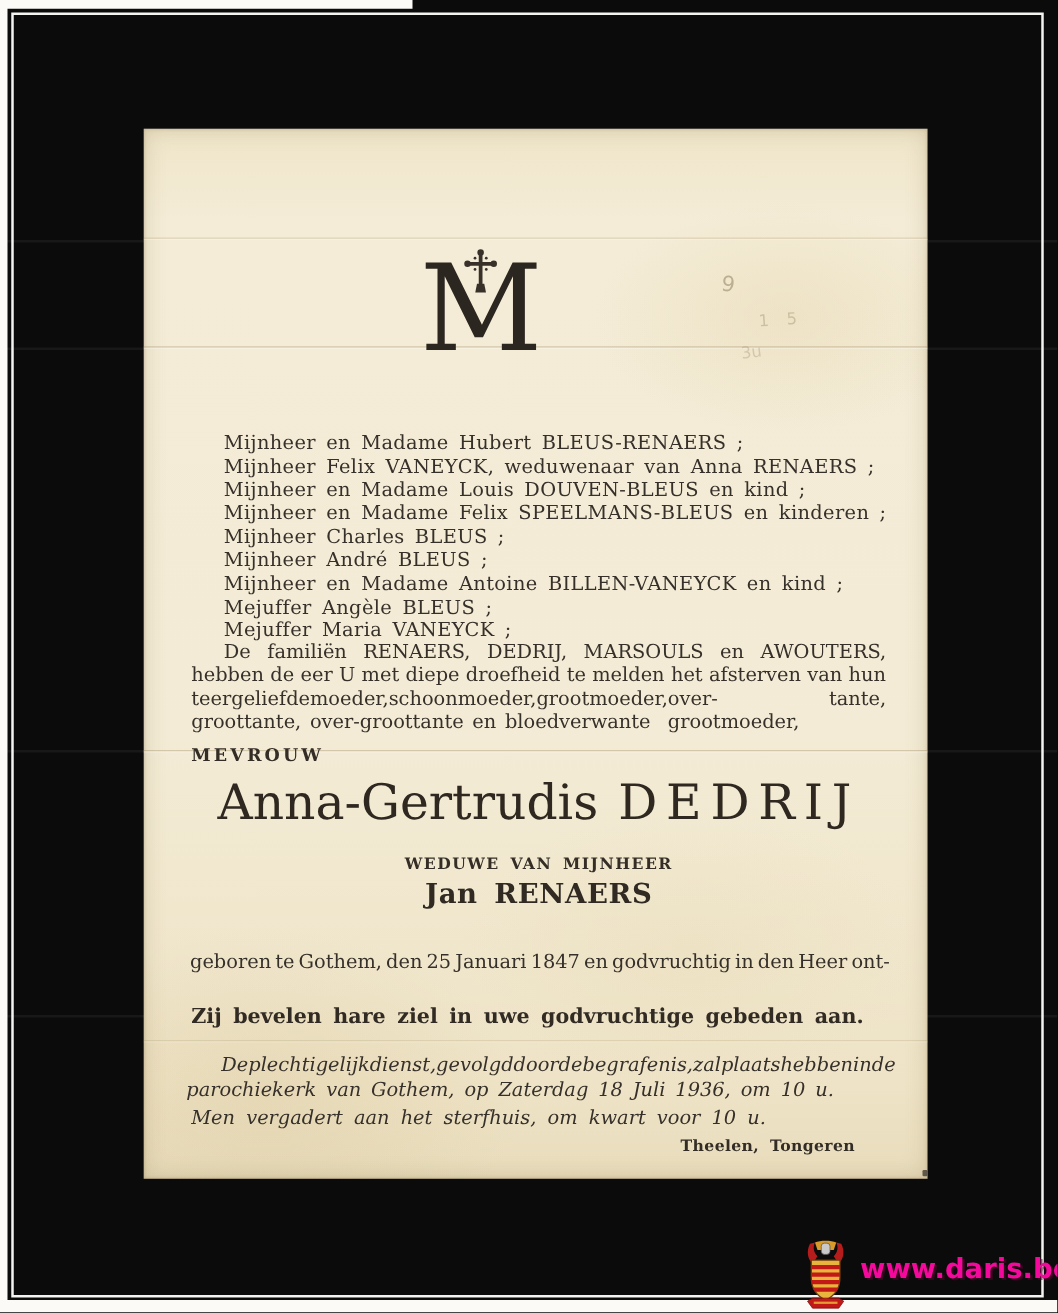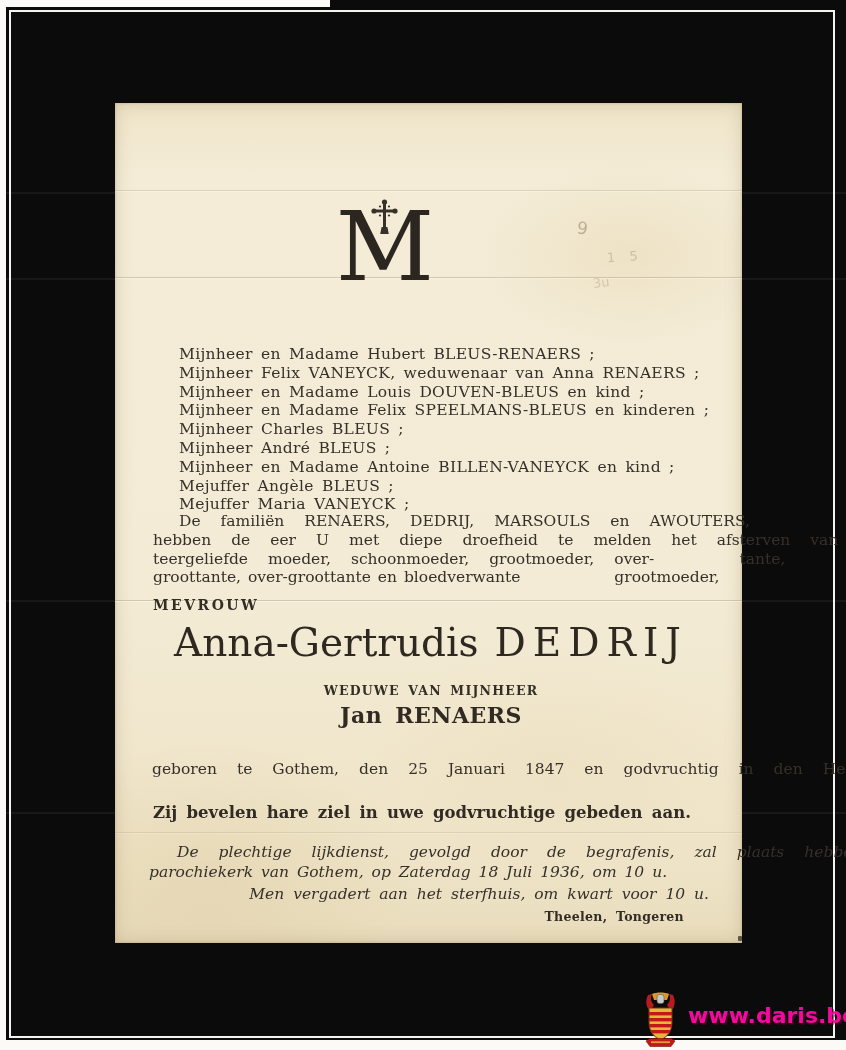--- a/index.html
+++ b/index.html
@@ -38,36 +38,36 @@
 
   
   .cross{position:absolute;left:254px;top:95px;width:31px;height:37px;z-index:3;}
   .mono-m{
     position:absolute;left:0;top:96px;width:540px;text-align:center;
     font-size:96px;line-height:1;color:#2c2620;z-index:2;
   }
 
   
   .tline{height:18.8px;line-height:18.8px;}
-  .jl{display:flex;justify-content:space-between;gap:20px;}
+  .jl{display:flex;justify-content:space-between;}
   .mourners{position:absolute;left:64px;top:222px;font-size:15.5px;letter-spacing:.3px;word-spacing:3px;white-space:nowrap;color:#36302a;margin-top:20px;}
   .families{position:absolute;left:38px;top:409px;width:556px;font-size:15.5px;word-spacing:2px;color:#36302a;}
   .families .tline:first-child{padding-left:26px;}
   .mevrouw{position:absolute;left:38px;top:494px;width:556px;text-align:left;font-weight:bold;font-size:14px;letter-spacing:2.5px;color:#332d26;}
   .deceased{position:absolute;left:38px;top:517px;width:556px;text-align:center;font-size:39px;color:#2e2820;white-space:nowrap;}
   .deceased .sur{letter-spacing:7px;margin-left:16px;}
   .widow{position:absolute;left:38px;top:580px;width:556px;text-align:center;font-weight:bold;font-size:12.5px;letter-spacing:1.2px;word-spacing:3px;color:#342e27;}
   .husband{position:absolute;left:38px;top:599px;width:556px;text-align:center;font-weight:bold;font-size:22px;letter-spacing:.5px;word-spacing:5px;color:#302a23;}
   .dates{position:absolute;left:37px;top:657px;width:560px;font-size:15.5px;color:#36302a;}
   .dates .tline{height:19.5px;line-height:19.5px;}
   .prayer{position:absolute;left:38px;top:700px;width:556px;text-align:left;font-weight:bold;font-size:16.5px;word-spacing:3.5px;color:#312b24;}
   .funeral{position:absolute;left:34px;top:740px;width:566px;font-style:italic;font-size:15.5px;word-spacing:3px;color:#36302a;}
   .funeral .tline{height:19.5px;line-height:19.5px;}
   .funeral .tline:first-child{padding-left:28px;}
-  .gather{position:absolute;left:38px;top:782px;width:556px;text-align:right;font-style:italic;font-size:15.5px;word-spacing:4px;color:#36302a;}
+  .gather{position:absolute;left:38px;top:782px;width:556px;text-align:left;font-style:italic;font-size:15.5px;word-spacing:4px;color:#36302a;}
   .printer{position:absolute;right:58px;top:806px;font-weight:bold;font-size:12.5px;letter-spacing:.3px;word-spacing:4px;color:#332d26;}
 
   
   .pm{position:absolute;font-family:"DejaVu Sans",sans-serif;color:#8a7a58;}
   .pm1{left:462px;top:115px;font-size:17px;opacity:.5;transform:rotate(8deg);}
   .pm2{left:492px;top:146px;font-size:13px;opacity:.33;transform:rotate(-4deg);letter-spacing:5px;}
   .pm3{left:478px;top:172px;font-size:13px;opacity:.28;transform:rotate(-7deg);}
   .speck{position:absolute;left:623px;top:833px;width:4px;height:5px;background:#4a4338;opacity:.85;border-radius:1px;}
 
   

